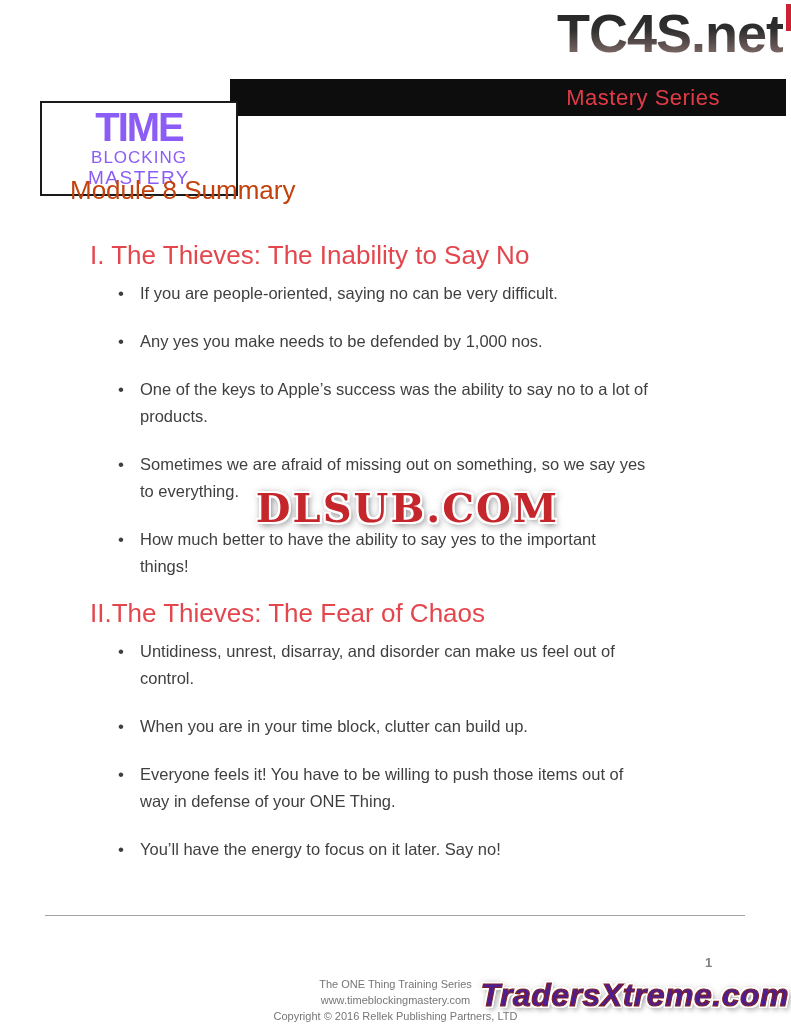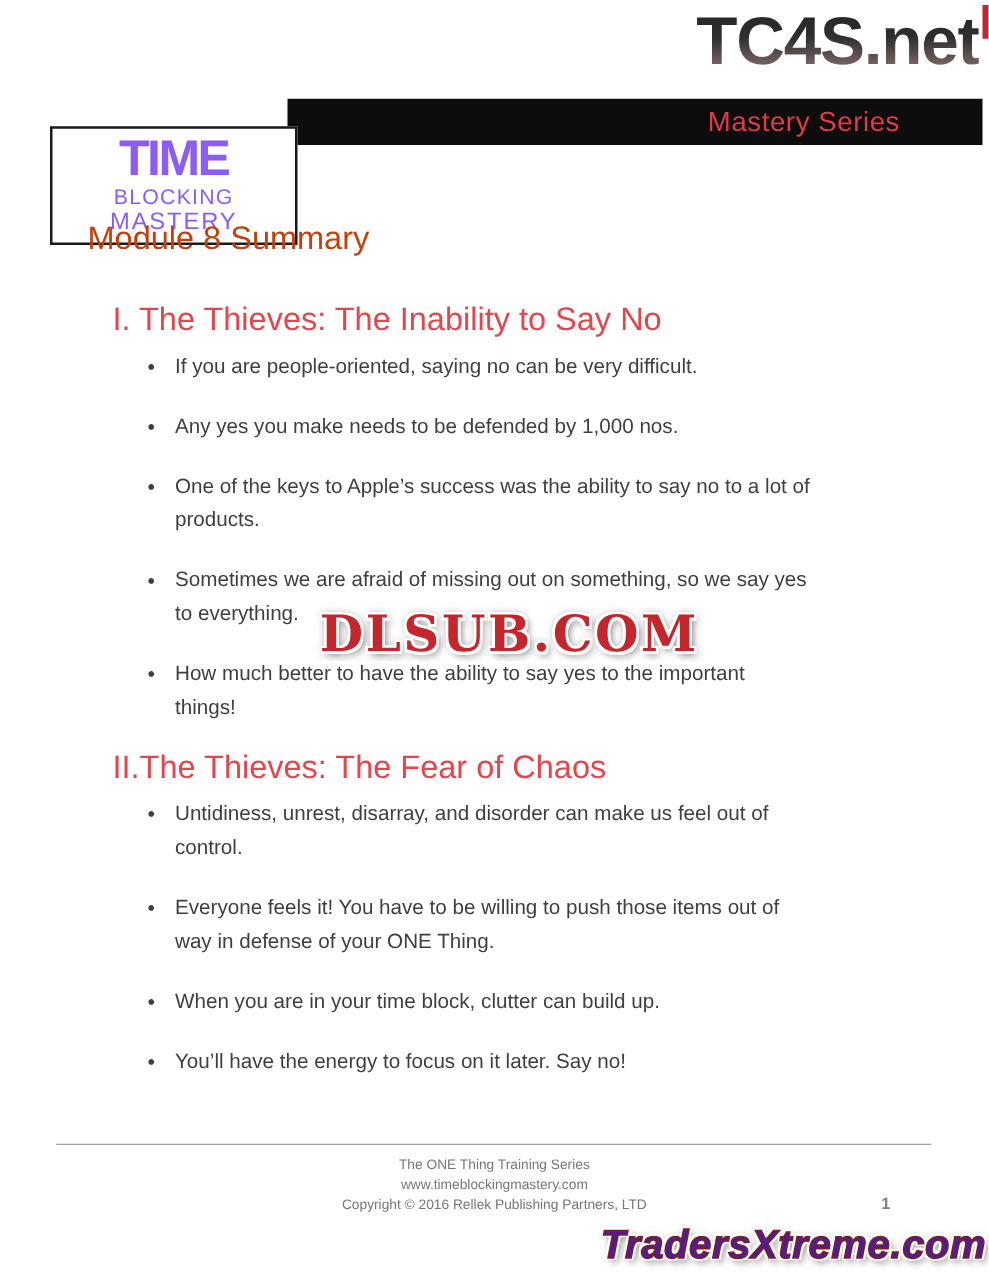--- a/index.html
+++ b/index.html
@@ -69,21 +69,21 @@
       0 -2px 0 #fff, 0 2px 0 #fff, -2px 0 0 #fff, 2px 0 0 #fff,
       0 0 7px rgba(110,110,110,0.85), 3px 4px 6px rgba(90,90,90,0.55);
   }
 
   
   .footer-rule {
     position:absolute; left:45px; top:915px; width:700px; height:1px;
     background:#a3a3a3;
   }
   .footer {
-    position:absolute; left:0; top:924px; width:791px; text-align:center;
+    position:absolute; left:0; top:976px; width:791px; text-align:center;
     color:#767676; font-size:11px; line-height:16px;
   }
   .pagenum {
     position:absolute; left:705px; top:955px; width:24px;
     color:#808080; font-size:13px; font-weight:bold;
   }
   .tradersx {
     position:absolute; top:977px; right:2px;
     font-weight:bold; font-size:32px; letter-spacing:0.5px;
     color:#4c1d95; -webkit-text-stroke:1.2px #7d2024;
@@ -123,23 +123,23 @@
 products.</li>
       <li>Sometimes we are afraid of missing out on something, so we say yes
 to everything.</li>
       <li>How much better to have the ability to say yes to the important
 things!</li>
     </ul>
     <h2 class="h2-second">II.The Thieves: The Fear of Chaos</h2>
     <ul>
       <li>Untidiness, unrest, disarray, and disorder can make us feel out of
 control.</li>
+      <li>When you are in your time block, clutter can build up.</li>
       <li>Everyone feels it! You have to be willing to push those items out of
 way in defense of your ONE Thing.</li>
-      <li>When you are in your time block, clutter can build up.</li>
       <li>You’ll have the energy to focus on it later. Say no!</li>
     </ul>
   </div>
 
   <div class="dlsub">DLSUB.COM</div>
 
   <div class="footer-rule"></div>
 
   <div class="footer">
     <div>The ONE Thing Training Series</div>

